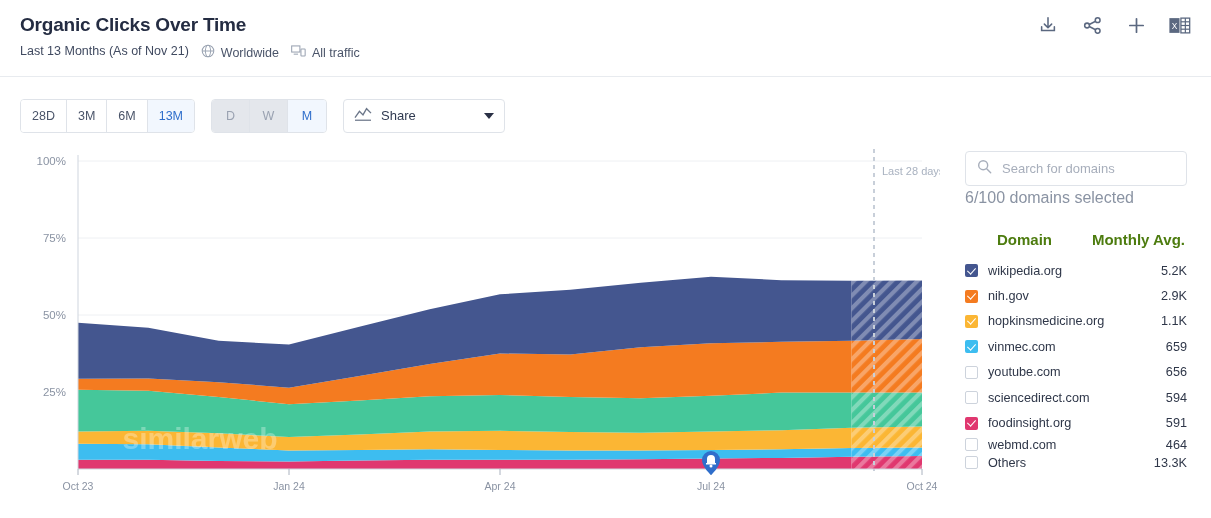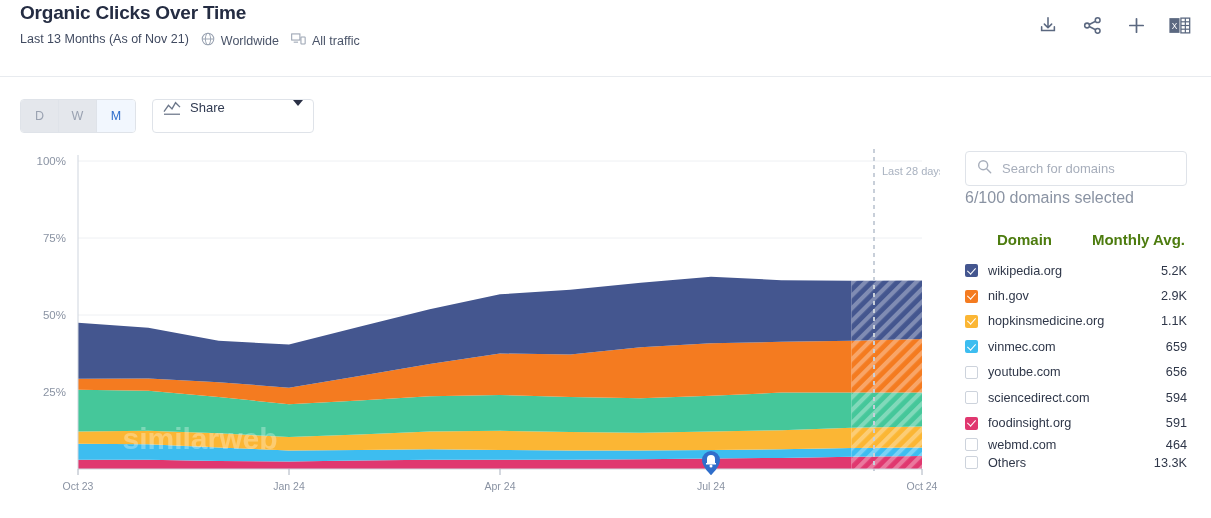--- a/index.html
+++ b/index.html
@@ -9,21 +9,21 @@
     font-family: "Liberation Sans", sans-serif;
     overflow: hidden;
     color: #2a3045;
   }
 
   
   .header {
     position: relative;
     height: 77px;
     border-bottom: 1px solid #e8ebef;
-    padding: 0 20px 0 20px;
+    padding: 12px 20px 0 20px;
   }
   .page-title {
     font-size: 19px;
     font-weight: bold;
     color: #242c42;
     letter-spacing: -0.2px;
     line-height: 26px;
   }
   .subtitle-row {
     display: flex;
@@ -82,21 +82,21 @@
   .seg-btn.active { color: #2f6ecb; background: #f2f7fe; }
   .seg-group.granularity .seg-btn { background: #e4e7ec; color: #9aa2b1; min-width: 38px; }
   .seg-group.granularity .seg-btn.active { background: #f2f7fe; color: #2f6ecb; }
 
   .share-select {
     width: 162px;
     height: 34px;
     border: 1px solid #dfe3e9;
     border-radius: 4px;
     display: flex;
-    align-items: flex-start;
+    align-items: center;
     padding: 0 10px;
     gap: 9px;
     cursor: pointer;
     background: #fff;
   }
   .share-label { font-size: 13px; color: #303a51; flex: 1; }
   .caret {
     width: 0; height: 0;
     border-left: 5px solid transparent;
     border-right: 5px solid transparent;
@@ -239,20 +239,26 @@
         <line x1="14" y1="7" x2="23.5" y2="7" stroke="#5b6880" stroke-width="1.3"></line>
         <line x1="14" y1="11" x2="23.5" y2="11" stroke="#5b6880" stroke-width="1.3"></line>
         <line x1="14" y1="15" x2="23.5" y2="15" stroke="#5b6880" stroke-width="1.3"></line>
         <line x1="18.8" y1="3" x2="18.8" y2="19" stroke="#5b6880" stroke-width="1.3"></line>
       </svg>
     </button>
   </div>
 </div>
 
 <div class="toolbar">
+  <div class="seg-group ranges" id="rangeGroup">
+      <button class="seg-btn">28D</button>
+      <button class="seg-btn">3M</button>
+      <button class="seg-btn">6M</button>
+      <button class="seg-btn active">13M</button>
+    </div>
   <div class="seg-group granularity" id="granGroup">
       <button class="seg-btn">D</button>
       <button class="seg-btn">W</button>
       <button class="seg-btn active">M</button>
     </div>
   <div class="share-select">
     <span>
       <svg width="18" height="16" viewBox="0 0 20 18">
         <polyline points="1,13 6,6 10,10 14,3 19,8" fill="none" stroke="#6b7governs" stroke-width="0"></polyline>
         <polyline points="1,13 6,6 10,10 14,3 19,8" fill="none" stroke="#6b7689" stroke-width="1.5"></polyline>

